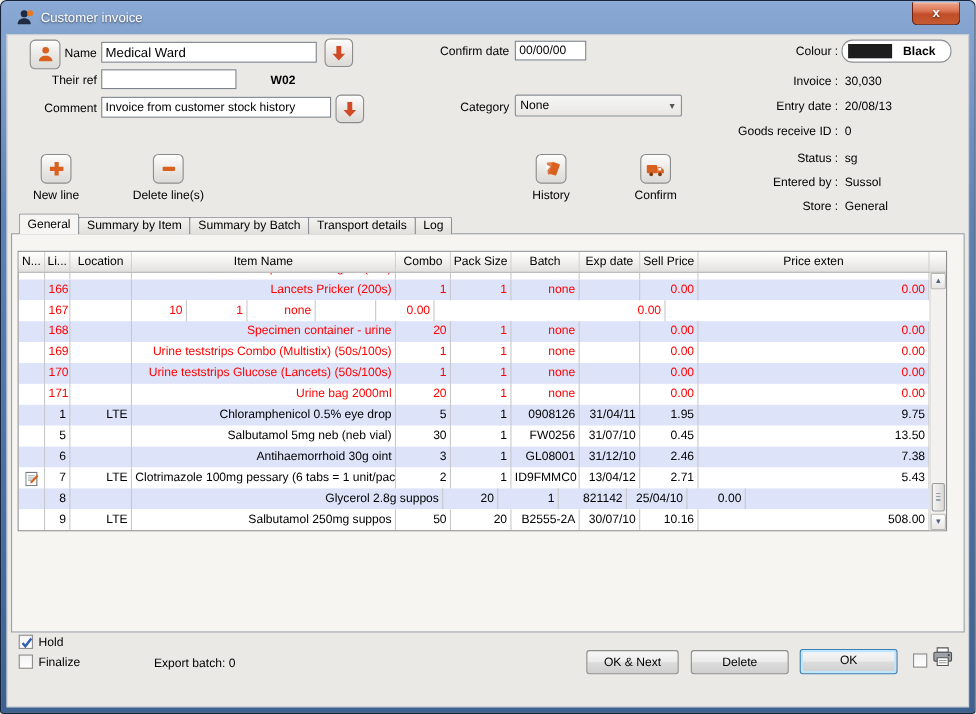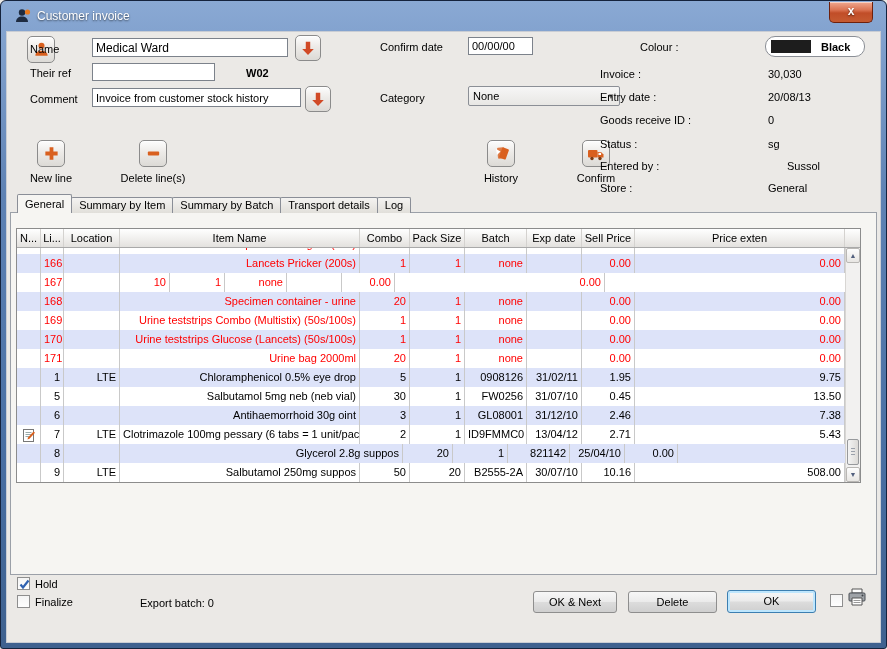--- a/index.html
+++ b/index.html
@@ -8,21 +8,21 @@
 
   
   .window { position:absolute; inset:0; background:linear-gradient(#8AA9D4, #5E82B4 30%, #496FA3 70%, #3E618F); border:1px solid #15233D; border-radius:6px 6px 3px 3px; }
   .titlebar { position:absolute; top:0; left:0; right:0; height:30px; }
   .title-text { position:absolute; left:36px; top:8px; color:#fff; font-size:12px; text-shadow:0 1px 2px rgba(0,0,0,.6); white-space:nowrap; }
   .title-icon { position:absolute; left:13px; top:6px; width:18px; height:18px; }
   .close-btn { position:absolute; right:13px; top:1px; width:44px; height:21px; background:linear-gradient(#F0A890, #DB7352 40%, #C14D28 55%, #C55B32); border:1px solid #6E200C; border-top:none; border-radius:0 0 5px 5px; color:#fff; font-weight:bold; font-size:12px; text-align:center; line-height:19px; text-shadow:0 1px 2px rgba(0,0,0,.6); box-shadow:inset 0 1px 0 rgba(255,255,255,.5); cursor:pointer; }
   .content { position:absolute; left:5px; right:5px; top:30px; bottom:5px; background:#EBE9E6; border:1px solid #C9CDD4; }
 
   .lbl { position:absolute; white-space:nowrap; }
-  .lbl.r { text-align:left; }
+  .lbl.r { text-align:right; }
   .b { font-weight:bold; }
 
   input.inp { position:absolute; background:#fff; border:1px solid #7C828B; font-family:"Liberation Sans", sans-serif; font-size:11px; padding:1px 3px; color:#000; }
   input.ta-r { text-align:right; }
 
   .icon-btn { position:absolute; background:linear-gradient(#FDFDFD, #EDEBE8 45%, #DCDAD6); border:1px solid #8B8B8B; border-radius:5px; box-shadow:inset 0 1px 0 #fff; display:flex; align-items:center; justify-content:center; color:var(--accent,#D9601F); cursor:pointer; }
 
   
   .dropdown { position:absolute; background:linear-gradient(#F6F6F6,#E8E7E4); border:1px solid #8B8F96; border-radius:2px; display:flex; align-items:center; padding:0 4px; cursor:pointer; }
   .dropdown .dd-text { flex:1; }
@@ -169,21 +169,21 @@
     <rect x="11.5" y="7.8" width="2.6" height="2.2" fill="#fff"></rect>
     <circle cx="5" cy="13.5" r="1.7" fill="#7A3A12"></circle>
       <circle cx="13" cy="13.5" r="1.7" fill="#7A3A12"></circle>
   </svg>
 </div>
 <div class="toolbar-label" style="left:565px; top:172px; width:62px;">Confirm</div>
 
 <div class="lbl r" style="left:600px; top:138px; width:162px;">Status :</div>
 <div class="val" style="left:768px; top:138px;">sg</div>
 <div class="lbl r" style="left:600px; top:160px; width:162px;">Entered by :</div>
-<div class="val" style="left:768px; top:160px;margin-left:19px;">Sussol</div>
+<div class="val" style="left:768px; top:160px;">Sussol</div>
 <div class="lbl r" style="left:600px; top:182px; width:162px;">Store :</div>
 <div class="val" style="left:768px; top:182px;">General</div>
 
 <div class="panel"></div>
 <div class="tab-bar">
     <div class="tab active">General</div>
     <div class="tab">Summary by Item</div>
     <div class="tab">Summary by Batch</div>
     <div class="tab">Transport details</div>
     <div class="tab">Log</div>
@@ -291,21 +291,21 @@
           <div class="td ta-r" style="width: 210px;">0.00</div>
         </div>
         <div class="trow alt">
           <div class="td ta-c note-cell" style="width: 24px;"></div>
           <div class="td ta-r" style="width: 23px;">1</div>
           <div class="td ta-l" style="width: 56px;">LTE</div>
           <div class="td ta-l" style="width: 240px;">Chloramphenicol 0.5% eye drop</div>
           <div class="td ta-r" style="width: 50px;">5</div>
           <div class="td ta-r" style="width: 55px;">1</div>
           <div class="td ta-r" style="width: 62px;">0908126</div>
-          <div class="td ta-r" style="width: 55px;">31/02/11</div>
+          <div class="td ta-r" style="width: 55px;">31/04/11</div>
           <div class="td ta-r" style="width: 53px;">1.95</div>
           <div class="td ta-r" style="width: 210px;">9.75</div>
         </div>
         <div class="trow">
           <div class="td ta-c note-cell" style="width: 24px;"></div>
           <div class="td ta-r" style="width: 23px;">5</div>
           <div class="td ta-l" style="width: 56px;"></div>
           <div class="td ta-l" style="width: 240px;">Salbutamol 5mg neb (neb vial)</div>
           <div class="td ta-r" style="width: 50px;">30</div>
           <div class="td ta-r" style="width: 55px;">1</div>

